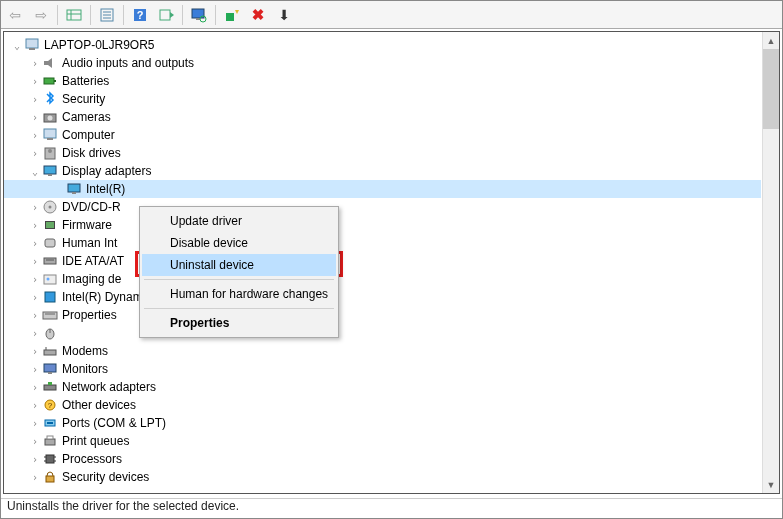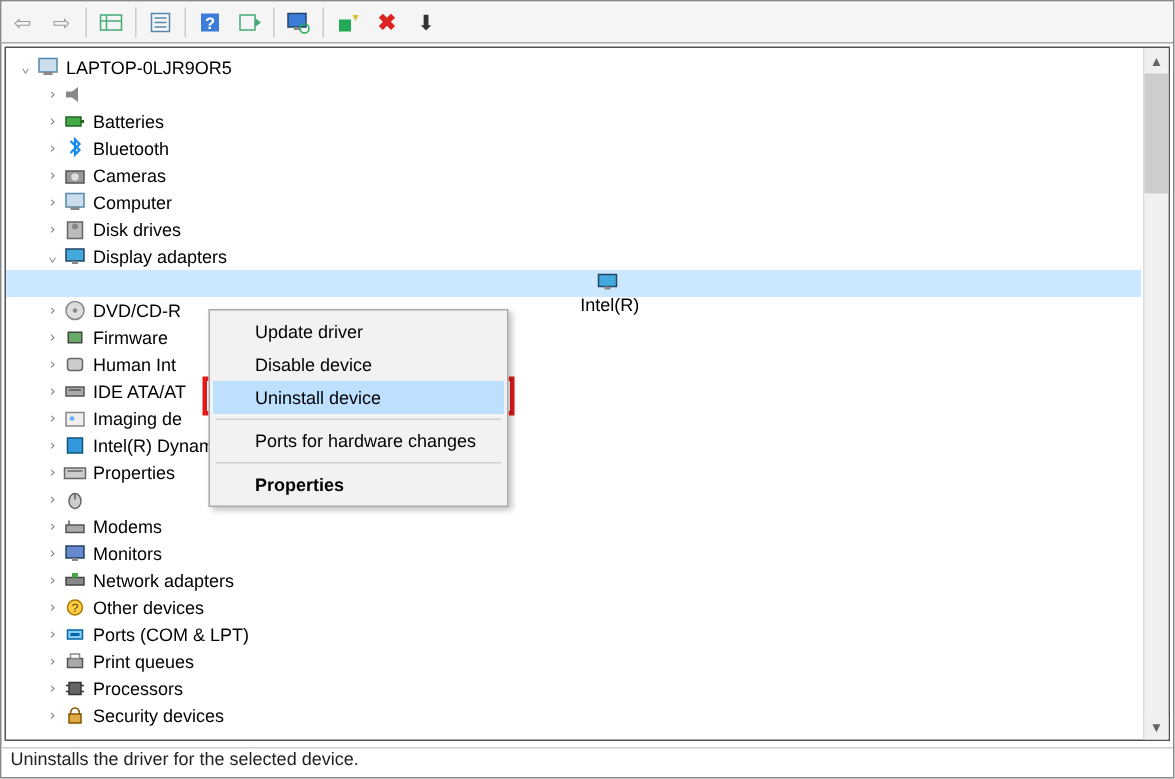--- a/index.html
+++ b/index.html
@@ -19,21 +19,21 @@
 .sb-btn { height: 17px; background: #f0f0f0; display: flex; align-items: center; justify-content: center; color: #666; font-size: 9px; }
 .sb-thumb { position: absolute; top: 17px; height: 80px; left: 0; right: 0; background: #cdcdcd; }
 
 .row { height: 18px; display: flex; align-items: center; white-space: nowrap; }
 .expander { width: 14px; text-align: center; color: #888; font-size: 10px; cursor: default; font-family: monospace; }
 .exp-sp { width: 14px; }
 .indent0 { padding-left: 6px; }
 .indent1 { padding-left: 24px; }
 .indent2 { padding-left: 48px; }
 .dev-icon { width: 16px; height: 16px; margin-right: 4px; display: inline-flex; align-items: center; justify-content: center; }
-.sel { background: #cce8ff; flex-direction: column; }
+.sel { background: #cce8ff; }
 
 
 .ctxmenu { position: absolute; left: 135px; top: 174px; width: 200px; background: #f2f2f2; border: 1px solid #aaaaaa; box-shadow: 2px 2px 4px rgba(0,0,0,0.25); padding: 3px 2px; z-index: 10; }
 .citem { height: 22px; display: flex; align-items: center; padding-left: 28px; }
 .citem.highlight { background: #bde0ff; }
 .csep { height: 1px; background: #d0d0d0; margin: 3px 2px; }
 .cbold { font-weight: bold; }
 .redbox { position: absolute; border: 3px solid #e21b1b; pointer-events: none; }
 
 
@@ -114,39 +114,40 @@
         </span>
   <span>LAPTOP-0LJR9OR5</span>
       </div>
       <div class="row indent1">
     <span class="expander">›</span>
     <span class="dev-icon">
           <svg width="16" height="16" viewBox="0 0 16 16">
             <polygon points="2,6 6,6 10,3 10,13 6,10 2,10" fill="#888"></polygon>
           </svg>
         </span>
+    <span>Audio inputs and outputs</span>
       </div>
       <div class="row indent1">
     <span class="expander">›</span>
     <span class="dev-icon">
           <svg width="16" height="16" viewBox="0 0 16 16">
             <rect x="2" y="5" width="10" height="6" fill="#4a4" stroke="#262"></rect>
             <rect x="12" y="7" width="2" height="2" fill="#262"></rect>
           </svg>
         </span>
     <span>Batteries</span>
       </div>
       <div class="row indent1">
     <span class="expander">›</span>
     <span class="dev-icon">
           <svg width="16" height="16" viewBox="0 0 16 16">
             <path d="M5 3 L11 9 L8 12 L8 2 L11 5 L5 11" fill="none" stroke="#18e" stroke-width="1.5"></path>
           </svg>
         </span>
-    <span>Bluetooth</span>
+    <span>Security</span>
       </div>
       <div class="row indent1">
     <span class="expander">›</span>
     <span class="dev-icon">
           <svg width="16" height="16" viewBox="0 0 16 16">
             <rect x="2" y="5" width="12" height="8" fill="#999" stroke="#555"></rect>
             <circle cx="8" cy="9" r="2.5" fill="#ddd"></circle>
           </svg>
         </span>
     <span>Cameras</span>
@@ -351,21 +352,21 @@
         </span>
     <span>Security devices</span>
       </div>
     </div>
 
   <div class="ctxmenu" id="ctx">
       <div class="citem  ">Update driver</div>
       <div class="citem  ">Disable device</div>
       <div class="citem highlight ">Uninstall device</div>
       <div class="csep"></div>
-      <div class="citem  ">Ports for hardware changes</div>
+      <div class="citem  ">Human for hardware changes</div>
       <div class="csep"></div>
       <div class="citem  cbold">Properties</div>
     </div>
   <div class="redbox" id="redbox" style="left: 131px; top: 219px; width: 208px; height: 26px;"></div>
 
   <div class="scrollbar">
     <div class="sb-btn">▲</div>
     <div class="sb-thumb"></div>
     <div class="sb-btn" style="position:absolute;bottom:0;left:0;right:0">▼</div>
   </div>

